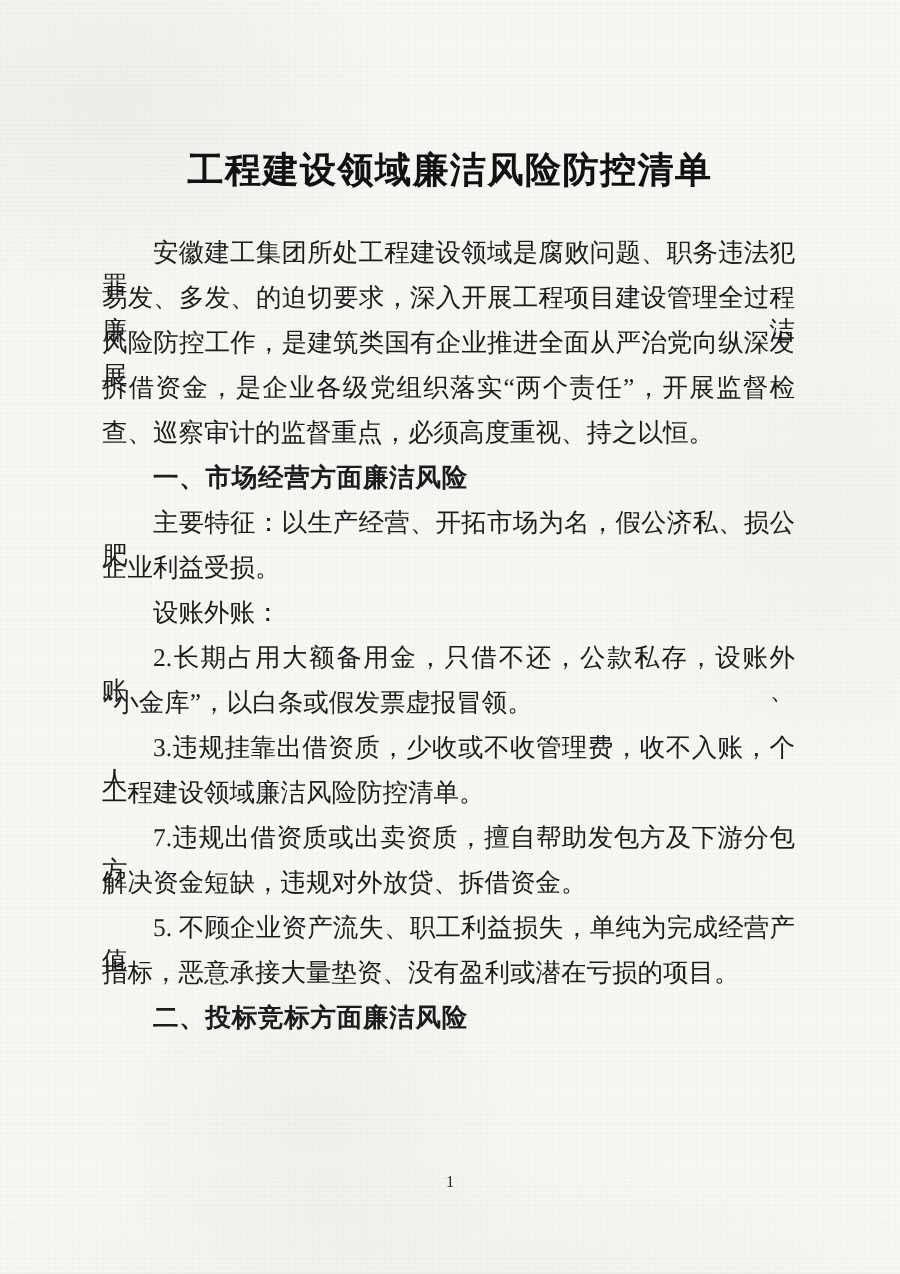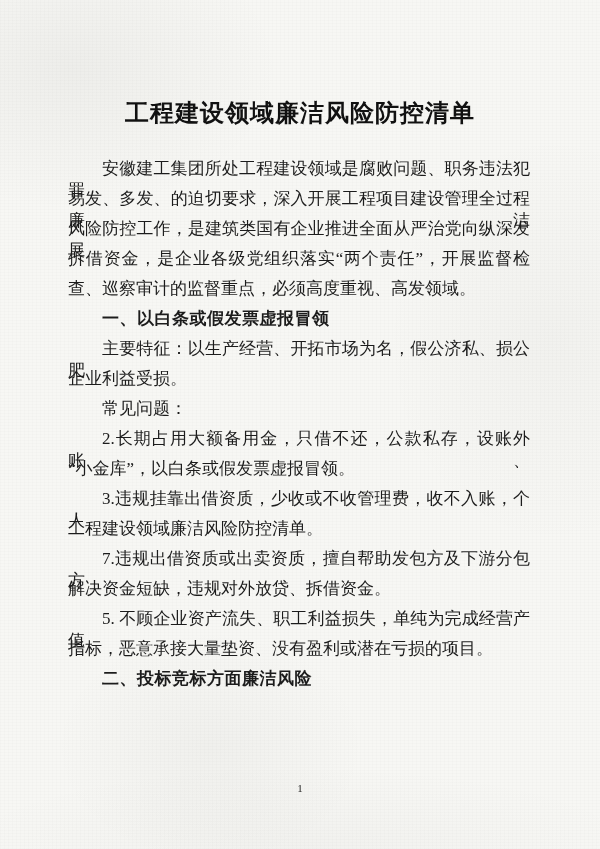--- a/index.html
+++ b/index.html
@@ -68,31 +68,31 @@
 <body>
 
 <div class="page">
   <h1 class="title">工程建设领域廉洁风险防控清单</h1>
   <div class="doc-body">
       <div class="block">
         <div class="line indent">安徽建工集团所处工程建设领域是腐败问题、职务违法犯罪</div>
         <div class="line">易发、多发、的迫切要求，深入开展工程项目建设管理全过程廉洁</div>
         <div class="line">风险防控工作，是建筑类国有企业推进全面从严治党向纵深发展</div>
         <div class="line">拆借资金，是企业各级党组织落实“两个责任”，开展监督检</div>
-        <div class="line last">查、巡察审计的监督重点，必须高度重视、高发领域。</div>
+        <div class="line last">查、巡察审计的监督重点，必须高度重视、持之以恒。</div>
       </div>
       <div class="block bold">
-        <div class="line indent last">一、以白条或假发票虚报冒领</div>
+        <div class="line indent last">一、市场经营方面廉洁风险</div>
       </div>
       <div class="block">
         <div class="line indent">主要特征：以生产经营、开拓市场为名，假公济私、损公肥</div>
         <div class="line last">企业利益受损。</div>
       </div>
       <div class="block">
-        <div class="line indent last">常见问题：</div>
+        <div class="line indent last">设账外账：</div>
       </div>
       <div class="block">
         <div class="line indent">2.长期占用大额备用金，只借不还，公款私存，设账外账、</div>
         <div class="line last">“小金库”，以白条或假发票虚报冒领。</div>
       </div>
       <div class="block">
         <div class="line indent">3.违规挂靠出借资质，少收或不收管理费，收不入账，个人</div>
         <div class="line last">工程建设领域廉洁风险防控清单。</div>
       </div>
       <div class="block">

